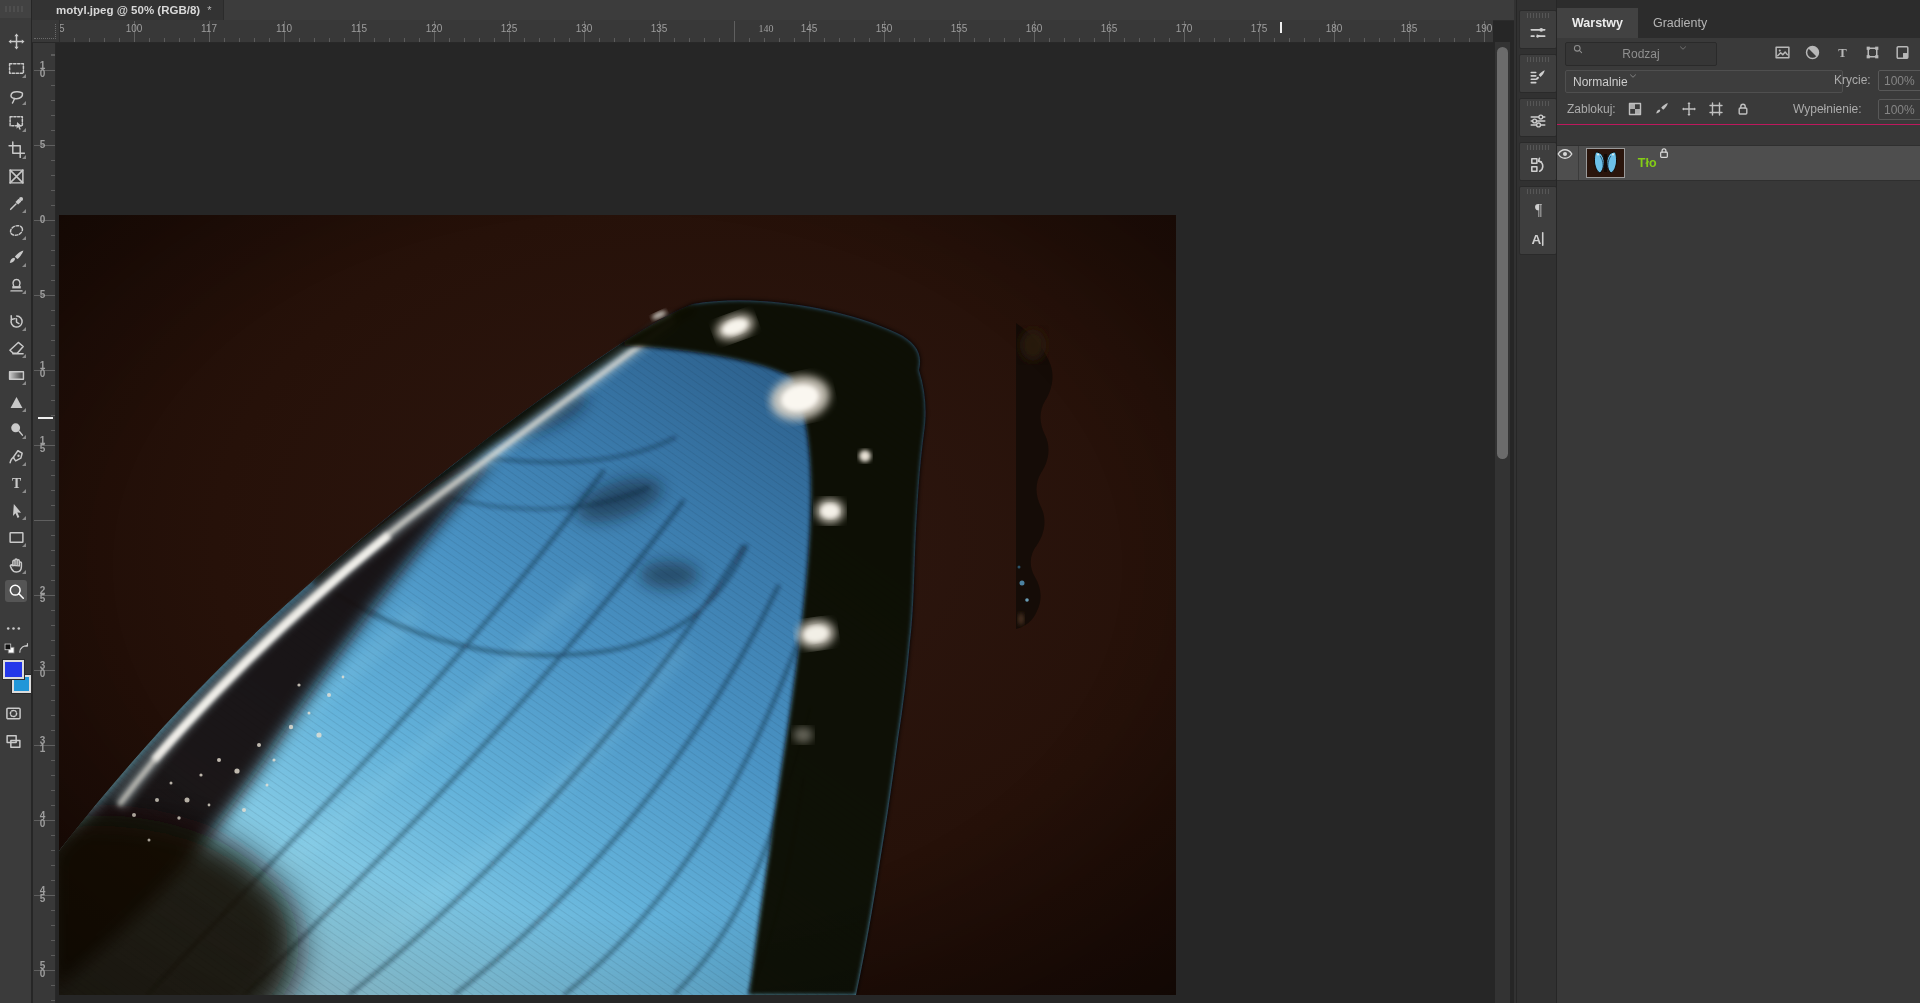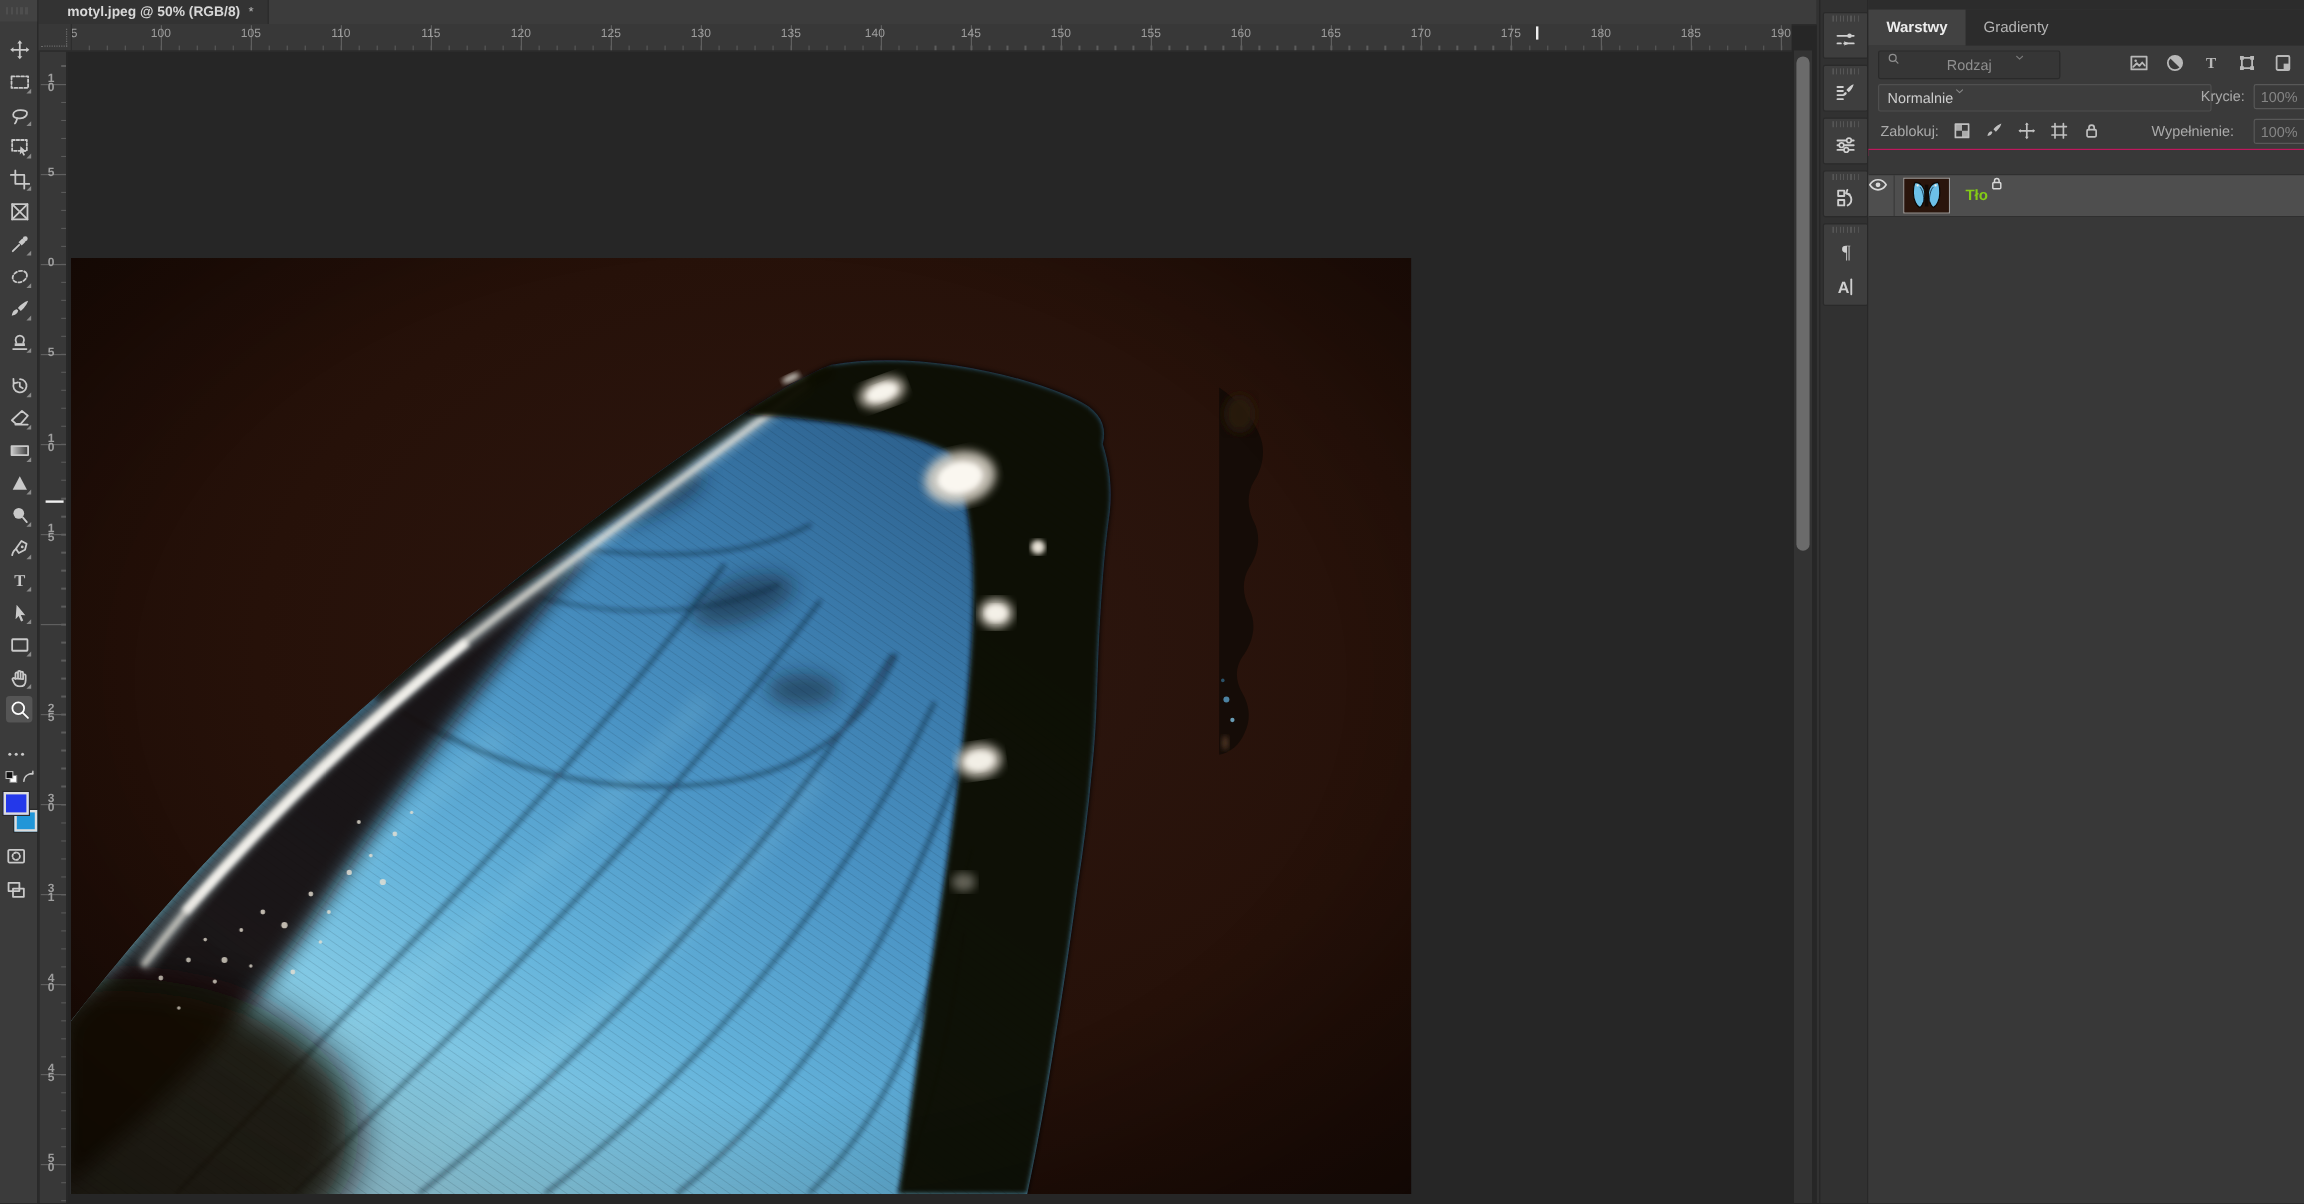--- a/index.html
+++ b/index.html
@@ -238,35 +238,35 @@
       <span class="mod">*</span>
     </div>
 
     <div id="hruler" class="abs">
         <div class="minor"></div>
         <div class="maj" style="left: 28px;"></div>
         <span class="lbl" style="left: 28px;">95</span>
         <div class="maj" style="left: 103px;"></div>
         <span class="lbl" style="left: 103px;">100</span>
         <div class="maj" style="left: 178px;"></div>
-        <span class="lbl" style="left: 178px;">105</span>
+        <span class="lbl" style="left: 178px;">117</span>
         <div class="maj" style="left: 253px;"></div>
         <span class="lbl" style="left: 253px;">110</span>
         <div class="maj" style="left: 328px;"></div>
         <span class="lbl" style="left: 328px;">115</span>
         <div class="maj" style="left: 403px;"></div>
         <span class="lbl" style="left: 403px;">120</span>
         <div class="maj" style="left: 478px;"></div>
         <span class="lbl" style="left: 478px;">125</span>
         <div class="maj" style="left: 553px;"></div>
         <span class="lbl" style="left: 553px;">130</span>
         <div class="maj" style="left: 628px;"></div>
         <span class="lbl" style="left: 628px;">135</span>
         <div class="maj" style="left: 703px;"></div>
-        <span class="lbl" style="left: 698px;">140</span>
+        <span class="lbl" style="left: 735px; font-family: Liberation Serif, serif;">140</span>
         <div class="maj" style="left: 778px;"></div>
         <span class="lbl" style="left: 778px;">145</span>
         <div class="maj" style="left: 853px;"></div>
         <span class="lbl" style="left: 853px;">150</span>
         <div class="maj" style="left: 928px;"></div>
         <span class="lbl" style="left: 928px;">155</span>
         <div class="maj" style="left: 1003px;"></div>
         <span class="lbl" style="left: 1003px;">160</span>
         <div class="maj" style="left: 1078px;"></div>
         <span class="lbl" style="left: 1078px;">165</span>

